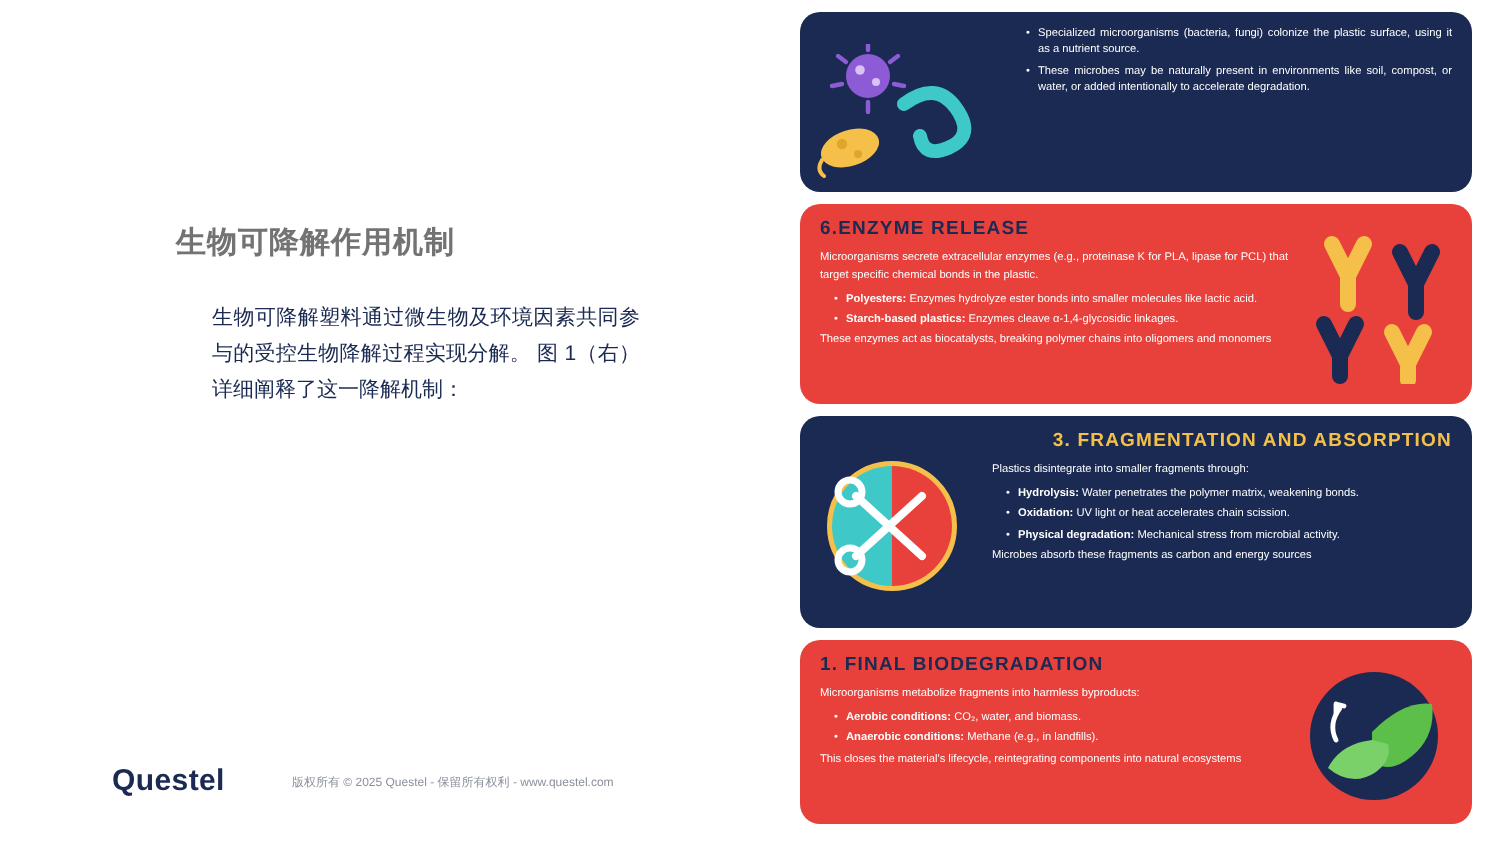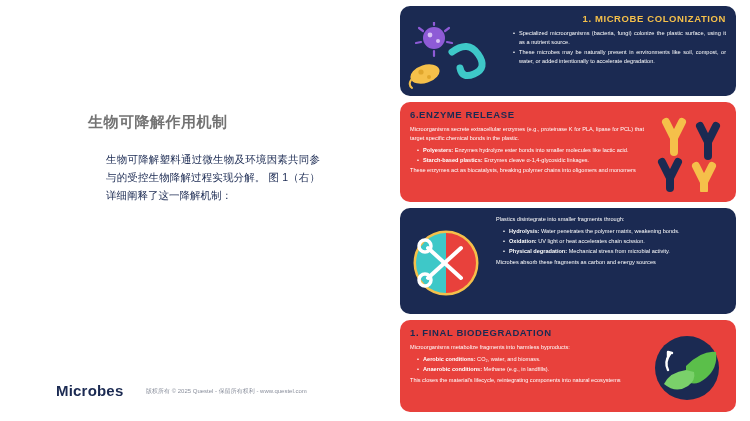--- a/index.html
+++ b/index.html
@@ -159,21 +159,21 @@
 </head>
 <body>
 
 <div class="slide">
 
   <div class="left-col">
     <h1 class="doc-title">生物可降解作用机制</h1>
     <p class="doc-body">生物可降解塑料通过微生物及环境因素共同参与的受控生物降解过程实现分解。 图 1（右）详细阐释了这一降解机制：</p>
   </div>
 
-  <div class="footer-logo"><span>Microbes</span></div>
+  <div class="footer-logo"><span>Questel</span></div>
   <div class="footer-copy">版权所有 © 2025 Questel - 保留所有权利 - www.questel.com</div>
   <div class="page-num">6</div>
 
   <div class="info-col">
 
     <div class="card navy" id="card1">
       <svg class="art" id="art1" viewBox="0 0 86 70">
         <circle cx="26" cy="16" r="11" fill="#8e5bd6"></circle>
         <g stroke="#8e5bd6" stroke-width="2.2" stroke-linecap="round">
           <line x1="26" y1="3" x2="26" y2="-1"></line>
@@ -185,21 +185,20 @@
         </g>
         <circle cx="22" cy="13" r="2.4" fill="#d9c2f5"></circle>
         <circle cx="30" cy="19" r="2" fill="#d9c2f5"></circle>
         <path d="M44 30 q16 -12 26 2 q10 14 -4 20 q-12 5 -14 -6" fill="none" stroke="#3ec8c8" stroke-width="7" stroke-linecap="round"></path>
         <ellipse cx="17" cy="52" rx="15" ry="9" fill="#f5c04a" transform="rotate(-18 17 52)"></ellipse>
         <circle cx="13" cy="50" r="2.6" fill="#e0a62c"></circle>
         <circle cx="21" cy="55" r="2" fill="#e0a62c"></circle>
         <path d="M3 58 q-3 5 1 8" fill="none" stroke="#f5c04a" stroke-width="2" stroke-linecap="round"></path>
       </svg>
       <div class="body-wrap">
-        <div class="card-title title-right">1. MICROBE COLONIZATION</div>
         <ul>
           <li>Specialized microorganisms (bacteria, fungi) colonize the plastic surface, using it as a nutrient source.</li>
           <li>These microbes may be naturally present in environments like soil, compost, or water, or added intentionally to accelerate degradation.</li>
         </ul>
       </div>
     </div>
 
     <div class="card red" id="card2">
       <svg class="art" id="art2" viewBox="0 0 78 76">
         <path d="M14 6 L22 22 L30 6" fill="none" stroke="#f5c04a" stroke-width="8" stroke-linecap="round" stroke-linejoin="round"></path>
@@ -228,20 +227,21 @@
         <path d="M40 7 A30 30 0 0 1 40 67 Z" fill="#e8413c"></path>
         <path d="M40 7 A30 30 0 0 0 40 67 Z" fill="#3ec8c8"></path>
         <g stroke="#ffffff" stroke-width="4" stroke-linecap="round">
           <line x1="22" y1="22" x2="55" y2="52"></line>
           <line x1="22" y1="52" x2="55" y2="22"></line>
         </g>
         <circle cx="19" cy="20" r="6" fill="none" stroke="#ffffff" stroke-width="3.5"></circle>
         <circle cx="19" cy="54" r="6" fill="none" stroke="#ffffff" stroke-width="3.5"></circle>
       </svg>
       <div class="body-wrap">
+        <div class="card-title title-right">3. FRAGMENTATION AND ABSORPTION</div>
         <p class="card-text txt-block">Plastics disintegrate into smaller fragments through:</p>
         <ul>
           <li><b>Hydrolysis:</b> Water penetrates the polymer matrix, weakening bonds.</li>
           <li><b>Oxidation:</b> UV light or heat accelerates chain scission.</li>
           <li><b>Physical degradation:</b> Mechanical stress from microbial activity.</li>
         </ul>
         <p class="card-text">Microbes absorb these fragments as carbon and energy sources</p>
       </div>
     </div>
 

